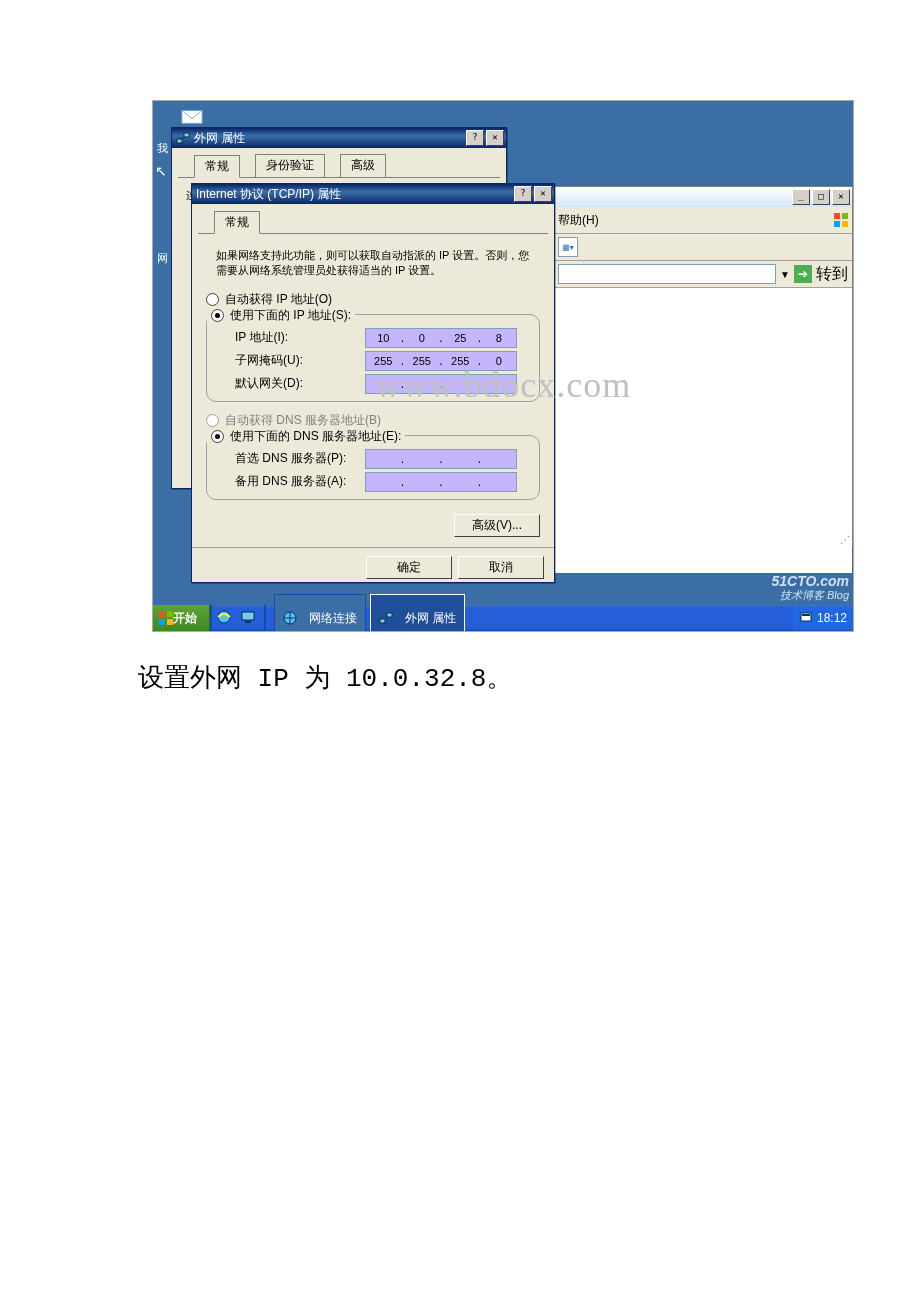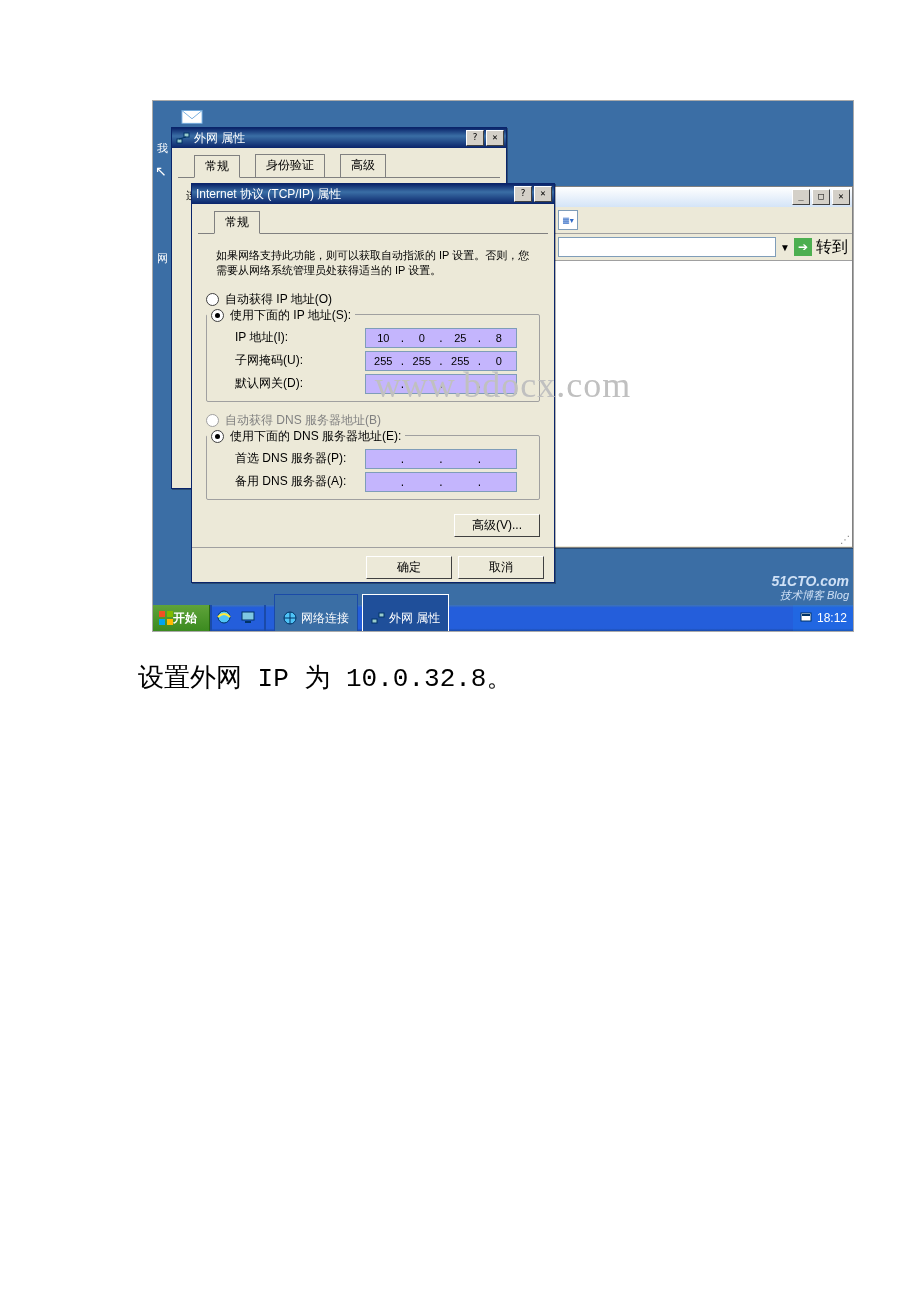--- a/index.html
+++ b/index.html
@@ -89,21 +89,21 @@
     border-bottom: 1px solid #ece9d8;
   }
   .tabline {
     border-top: 1px solid #808080;
     margin: 0 6px;
   }
   .dlg-body { padding: 10px 14px; font-size: 12px; color:#000; }
   .note { font-size: 11px; line-height: 1.4; margin: 4px 0 12px 10px; }
   .grp {
     border: 1px solid #a0a0a0;
-    border-radius: 2px;
+    border-radius: 10px;
     padding: 10px 10px 4px 10px;
     margin-bottom: 10px;
     position: relative;
   }
   .radio-row {
     display: flex;
     align-items: center;
     margin: 2px 0 6px 0;
     font-size: 12px;
   }
@@ -237,21 +237,21 @@
     border-right:1px solid #2a6b12;
   }
   .task {
     height:20px;
     margin-left:4px;
     background:#3a6ea5;
     border:1px solid #1a4aa8;
     padding:13px 8px;
     display:flex;
     align-items:center;
-    gap:4px;
+    gap:12px;
   }
   .task.active { background:#1f4f9a; border:1px solid #fff; }
   .tray {
     margin-left:auto;
     background:#1a8cff33;
     height:100%;
     padding:0 6px;
     display:flex;
     align-items:center;
     gap:4px;
@@ -301,20 +301,31 @@
   </div>
   <div class="side-char" style="left:4px;top:40px">我</div>
   <div class="side-char" style="left:4px;top:150px">网</div>
 
   <div class="win explorer">
     <div class="titlebar" style="background:linear-gradient(#fff,#d4e4f7);color:#000">
       <span class="t-spacer"></span>
       <div class="win-btn">_</div>
       <div class="win-btn">□</div>
       <div class="win-btn">✕</div>
+    </div>
+    <div class="toolbar">
+      <span>帮助(H)</span>
+      <span class="winflag">
+        <svg viewBox="0 0 14 14">
+            <rect x="0" y="0" width="6" height="6" fill="#f25022"></rect>
+            <rect x="8" y="0" width="6" height="6" fill="#7fba00"></rect>
+            <rect x="0" y="8" width="6" height="6" fill="#00a4ef"></rect>
+            <rect x="8" y="8" width="6" height="6" fill="#ffb900"></rect>
+          </svg>
+      </span>
     </div>
     <div class="addrbar">
       <span style="width:18px;height:18px;border:1px solid #7f9db9;background:#fff;display:inline-flex;align-items:center;justify-content:center;font-size:8px;color:#316ac5">▦▾</span>
     </div>
     <div class="addrbar">
       <div class="addr-input"></div>
       <span style="font-size:10px;color:#000">▼</span>
       <span class="go-btn">➔</span>
       <span style="color:#000">转到</span>
     </div>

